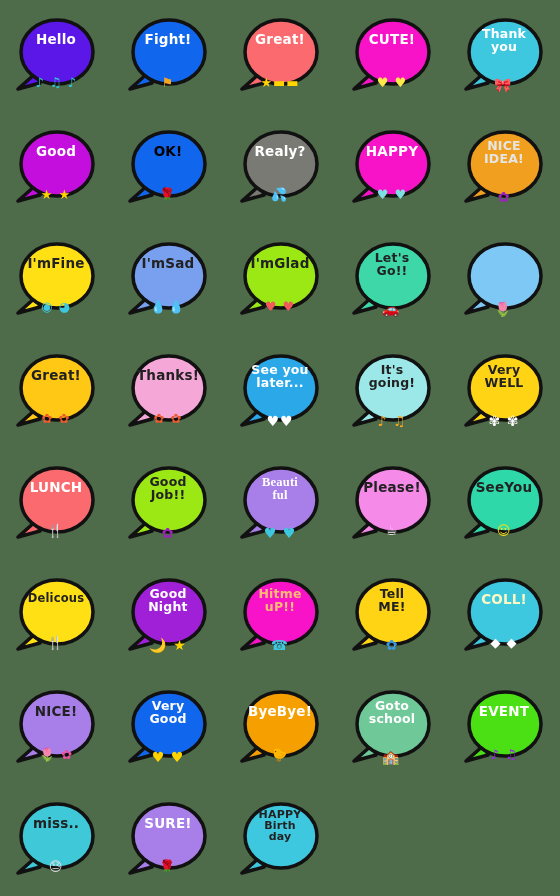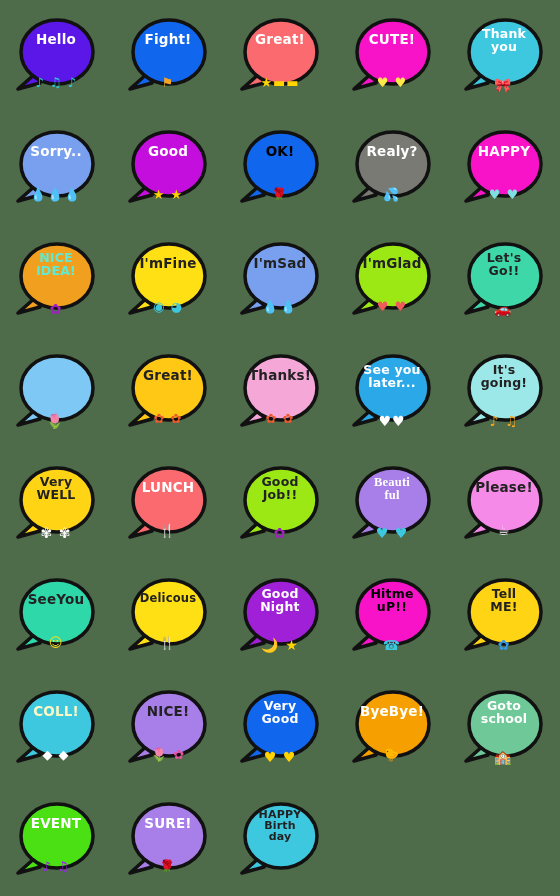--- a/index.html
+++ b/index.html
@@ -136,32 +136,20 @@
         </svg>
         <div class="label l2" style="color: rgb(255, 255, 255);">Thank
 you</div>
         <div class="deco low" style="color: rgb(160, 32, 240);">🎀</div>
       </div>
     </div>
     <div class="cell">
       <div class="sticker">
         <svg viewBox="0 0 84 78">
           <g>
-            <path d="M22 56 L4 72 L26 66 Z" fill="#78a0ee" stroke="#111111" stroke-width="3.5" stroke-linejoin="round"></path>
-            <ellipse cx="43" cy="35" rx="36" ry="32" fill="#78a0ee" stroke="#111111" stroke-width="3.5"></ellipse>
-          </g>
-        </svg>
-        <div class="label l1" style="color: rgb(255, 255, 255);">Sorry..</div>
-        <div class="deco" style="color: rgb(62, 200, 224);">💧💧💧</div>
-      </div>
-    </div>
-    <div class="cell">
-      <div class="sticker">
-        <svg viewBox="0 0 84 78">
-          <g>
             <path d="M22 56 L4 72 L26 66 Z" fill="#c40ede" stroke="#111111" stroke-width="3.5" stroke-linejoin="round"></path>
             <ellipse cx="43" cy="35" rx="36" ry="32" fill="#c40ede" stroke="#111111" stroke-width="3.5"></ellipse>
           </g>
         </svg>
         <div class="label l1" style="color: rgb(255, 255, 255);">Good</div>
         <div class="deco" style="color: rgb(255, 212, 0);">★ ★</div>
       </div>
     </div>
     <div class="cell">
       <div class="sticker">
@@ -200,21 +188,21 @@
       </div>
     </div>
     <div class="cell">
       <div class="sticker">
         <svg viewBox="0 0 84 78">
           <g>
             <path d="M22 56 L4 72 L26 66 Z" fill="#f0a01e" stroke="#111111" stroke-width="3.5" stroke-linejoin="round"></path>
             <ellipse cx="43" cy="35" rx="36" ry="32" fill="#f0a01e" stroke="#111111" stroke-width="3.5"></ellipse>
           </g>
         </svg>
-        <div class="label l2" style="color: #5eead4; text-align: center;">NICE
+        <div class="label l2" style="color: #e5e5e5; text-align: center;">NICE
 IDEA!</div>
         <div class="deco low" style="color: rgb(160, 32, 192);">✿</div>
       </div>
     </div>
     <div class="cell">
       <div class="sticker">
         <svg viewBox="0 0 84 78">
           <g>
             <path d="M22 56 L4 72 L26 66 Z" fill="#ffe014" stroke="#111111" stroke-width="3.5" stroke-linejoin="round"></path>
             <ellipse cx="43" cy="35" rx="36" ry="32" fill="#ffe014" stroke="#111111" stroke-width="3.5"></ellipse>
@@ -423,21 +411,21 @@
       </div>
     </div>
     <div class="cell">
       <div class="sticker">
         <svg viewBox="0 0 84 78">
           <g>
             <path d="M22 56 L4 72 L26 66 Z" fill="#f813c8" stroke="#111111" stroke-width="3.5" stroke-linejoin="round"></path>
             <ellipse cx="43" cy="35" rx="36" ry="32" fill="#f813c8" stroke="#111111" stroke-width="3.5"></ellipse>
           </g>
         </svg>
-        <div class="label l2" style="color: #000000;">Hitme
+        <div class="label l2" style="color: #fdba74;">Hitme
 uP!!</div>
         <div class="deco low" style="color: rgb(62, 200, 224);">☎</div>
       </div>
     </div>
     <div class="cell">
       <div class="sticker">
         <svg viewBox="0 0 84 78">
           <g>
             <path d="M22 56 L4 72 L26 66 Z" fill="#ffd414" stroke="#111111" stroke-width="3.5" stroke-linejoin="round"></path>
             <ellipse cx="43" cy="35" rx="36" ry="32" fill="#ffd414" stroke="#111111" stroke-width="3.5"></ellipse>
@@ -513,20 +501,32 @@
     <div class="cell">
       <div class="sticker">
         <svg viewBox="0 0 84 78">
           <g>
             <path d="M22 56 L4 72 L26 66 Z" fill="#4ae014" stroke="#111111" stroke-width="3.5" stroke-linejoin="round"></path>
             <ellipse cx="43" cy="35" rx="36" ry="32" fill="#4ae014" stroke="#111111" stroke-width="3.5"></ellipse>
           </g>
         </svg>
         <div class="label l1" style="color: #ffffff;">EVENT</div>
         <div class="deco" style="color: rgb(160, 32, 240);">♪ ♫</div>
+      </div>
+    </div>
+    <div class="cell">
+      <div class="sticker">
+        <svg viewBox="0 0 84 78">
+          <g>
+            <path d="M22 56 L4 72 L26 66 Z" fill="#3ec8d8" stroke="#111111" stroke-width="3.5" stroke-linejoin="round"></path>
+            <ellipse cx="43" cy="35" rx="36" ry="32" fill="#3ec8d8" stroke="#111111" stroke-width="3.5"></ellipse>
+          </g>
+        </svg>
+        <div class="label l1" style="color: rgb(34, 34, 34);">miss..</div>
+        <div class="deco" style="color: rgb(224, 224, 224);">😓</div>
       </div>
     </div>
     <div class="cell">
       <div class="sticker">
         <svg viewBox="0 0 84 78">
           <g>
             <path d="M22 56 L4 72 L26 66 Z" fill="#a87ee8" stroke="#111111" stroke-width="3.5" stroke-linejoin="round"></path>
             <ellipse cx="43" cy="35" rx="36" ry="32" fill="#a87ee8" stroke="#111111" stroke-width="3.5"></ellipse>
           </g>
         </svg>

